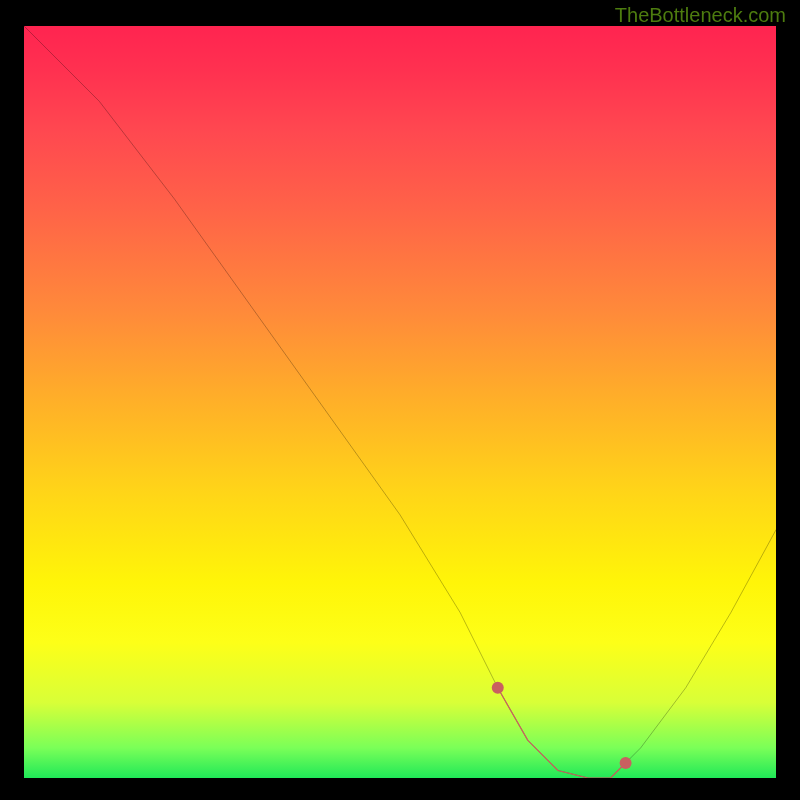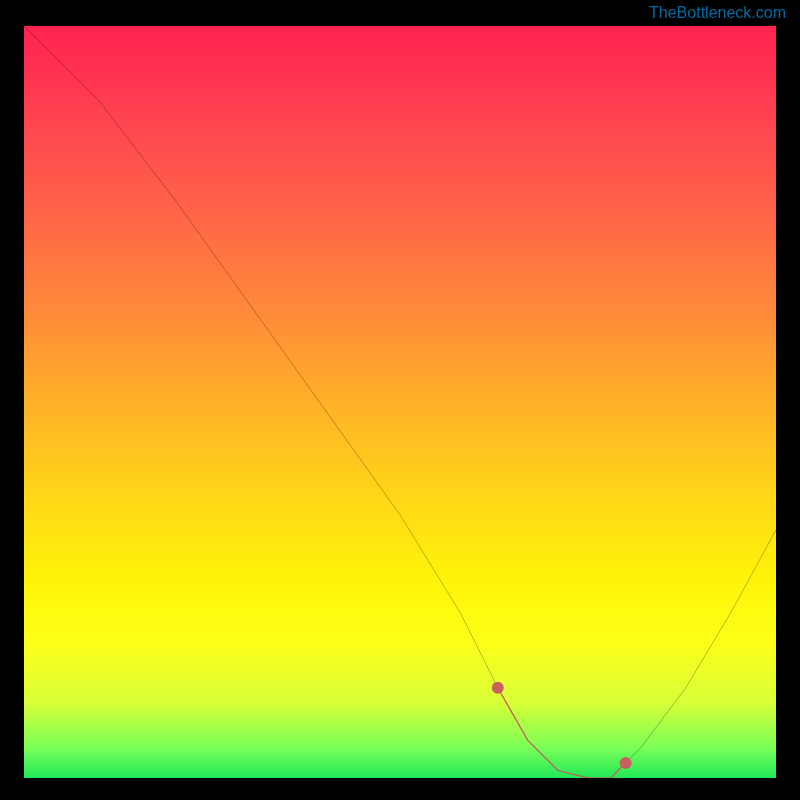--- a/index.html
+++ b/index.html
@@ -8,22 +8,22 @@
     width: 800px;
     height: 800px;
     background: #000;
     font-family: Arial, Helvetica, sans-serif;
     position: relative;
   }
   .watermark {
     position: absolute;
     top: 4px;
     right: 14px;
-    color: #0369a1;
-    font-size: 16px;
+    color: #4d7c0f;
+    font-size: 20px;
     font-weight: 500;
     z-index: 10;
   }
   .plot-wrap {
     position: absolute;
     left: 24px;
     top: 26px;
     width: 752px;
     height: 752px;
     background: #000;

